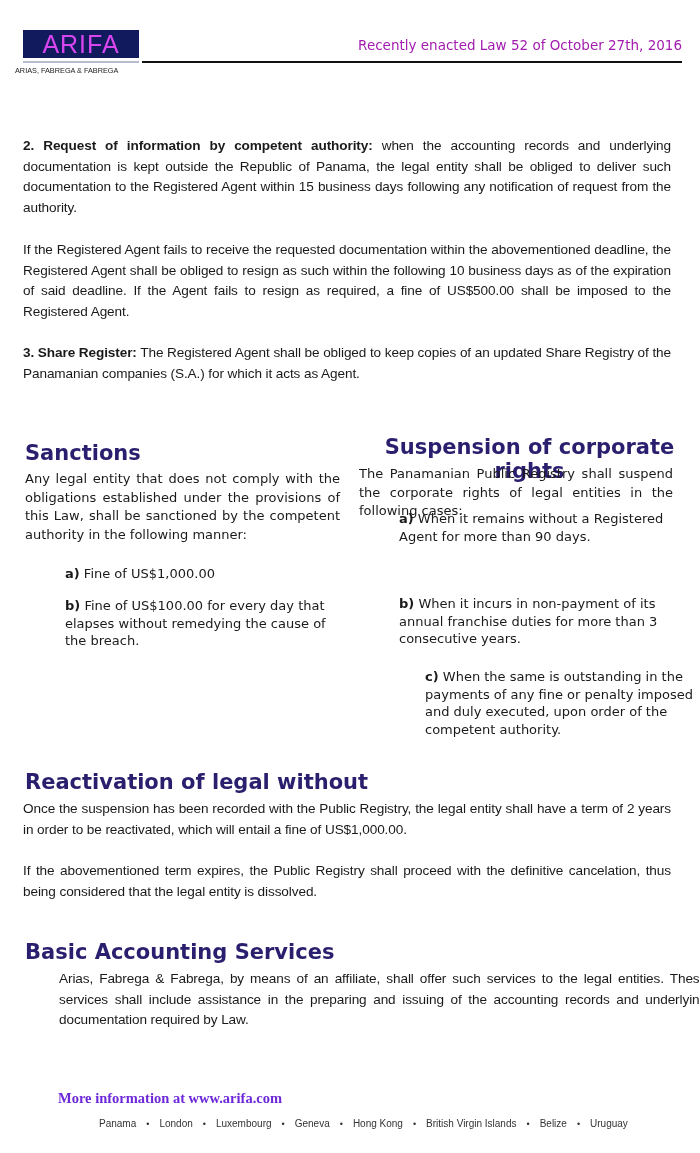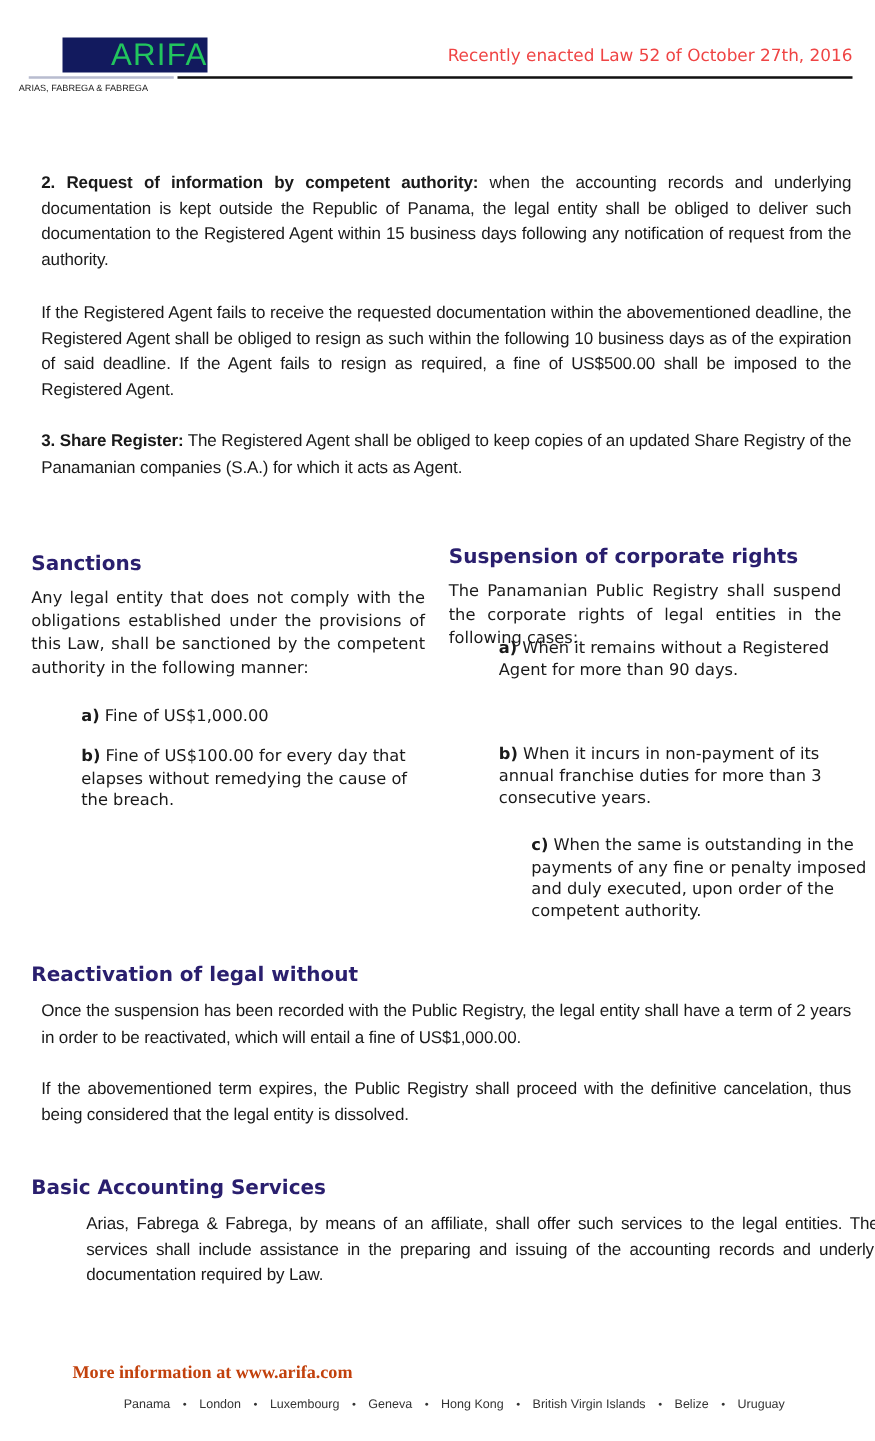--- a/index.html
+++ b/index.html
@@ -1,38 +1,38 @@
 <!DOCTYPE html>
 <html><head>
 <meta charset="utf-8">
 <style>
   html, body { margin: 0; padding: 0; background: #ffffff; }
   body { width: 700px; height: 1153px; position: relative; overflow: hidden;
          font-family: "DejaVu Sans", sans-serif; color: #1a1a1a; }
   .logo-box { position: absolute; left: 23px; top: 30px; width: 116px; height: 28px;
-              background: #121a5e; color: #22c55e; font-family: "Liberation Sans", sans-serif;
-              font-size: 25px; line-height: 28px; text-align: right; letter-spacing: 1px; margin-left: 27px; }
+              background: #121a5e; color: #d946ef; font-family: "Liberation Sans", sans-serif;
+              font-size: 25px; line-height: 28px; text-align: center; letter-spacing: 1px; }
   .logo-rule { position: absolute; left: 23px; top: 61px; width: 116px; height: 2px; background: #b8bccf; }
   .logo-sub { position: absolute; left: 15px; top: 66px; font-family: "Liberation Sans", sans-serif;
               font-size: 7.3px; color: #222; white-space: nowrap; }
   .header-title { position: absolute; right: 18px; top: 37px; font-family: "DejaVu Sans", sans-serif;
-                  font-size: 13.5px; color: #ef4444; }
+                  font-size: 13.5px; color: #a21caf; }
   .header-rule { position: absolute; left: 142px; top: 61px; width: 540px; height: 2px; background: #111; }
 
-  .block { position: absolute; left: 33px; width: 648px; font-size: 13.6px; line-height: 20.6px;
+  .block { position: absolute; left: 23px; width: 648px; font-size: 13.6px; line-height: 20.6px;
            text-align: justify; font-family: "Liberation Sans", sans-serif; letter-spacing: -0.1px; }
   .block b { font-weight: bold; }
   .heading { position: absolute; font-family: "DejaVu Sans", sans-serif; font-weight: bold;
-             font-size: 16px; color: #2a1f6e; text-align: center; }
+             font-size: 21px; color: #2a1f6e; text-align: center; }
   .col-text { position: absolute; font-family: "DejaVu Sans", sans-serif; font-size: 13px;
               line-height: 18.6px; text-align: justify; }
   .item { position: absolute; font-family: "DejaVu Sans", sans-serif; font-size: 13px; line-height: 17.5px; }
   .item b { font-weight: bold; }
   .footer-more { position: absolute; left: 58px; top: 1090px; font-family: "Liberation Serif", serif;
-                 font-weight: bold; font-size: 14.5px; color: #c2410c; }
+                 font-weight: bold; font-size: 14.5px; color: #6d28d9; }
   .footer-offices { position: absolute; left: 56px; top: 1118px; font-family: "Liberation Sans", sans-serif;
                     font-size: 10px; color: #333; white-space: nowrap; margin-left: 43px; }
   .footer-offices span.office { margin-right: 0; }
   .footer-offices span.sep { margin: 0 10px; font-size: 9px; }
 </style>
 </head>
 <body>
 
 <div class="logo-box">ARIFA</div>
 <div class="logo-rule"></div>

